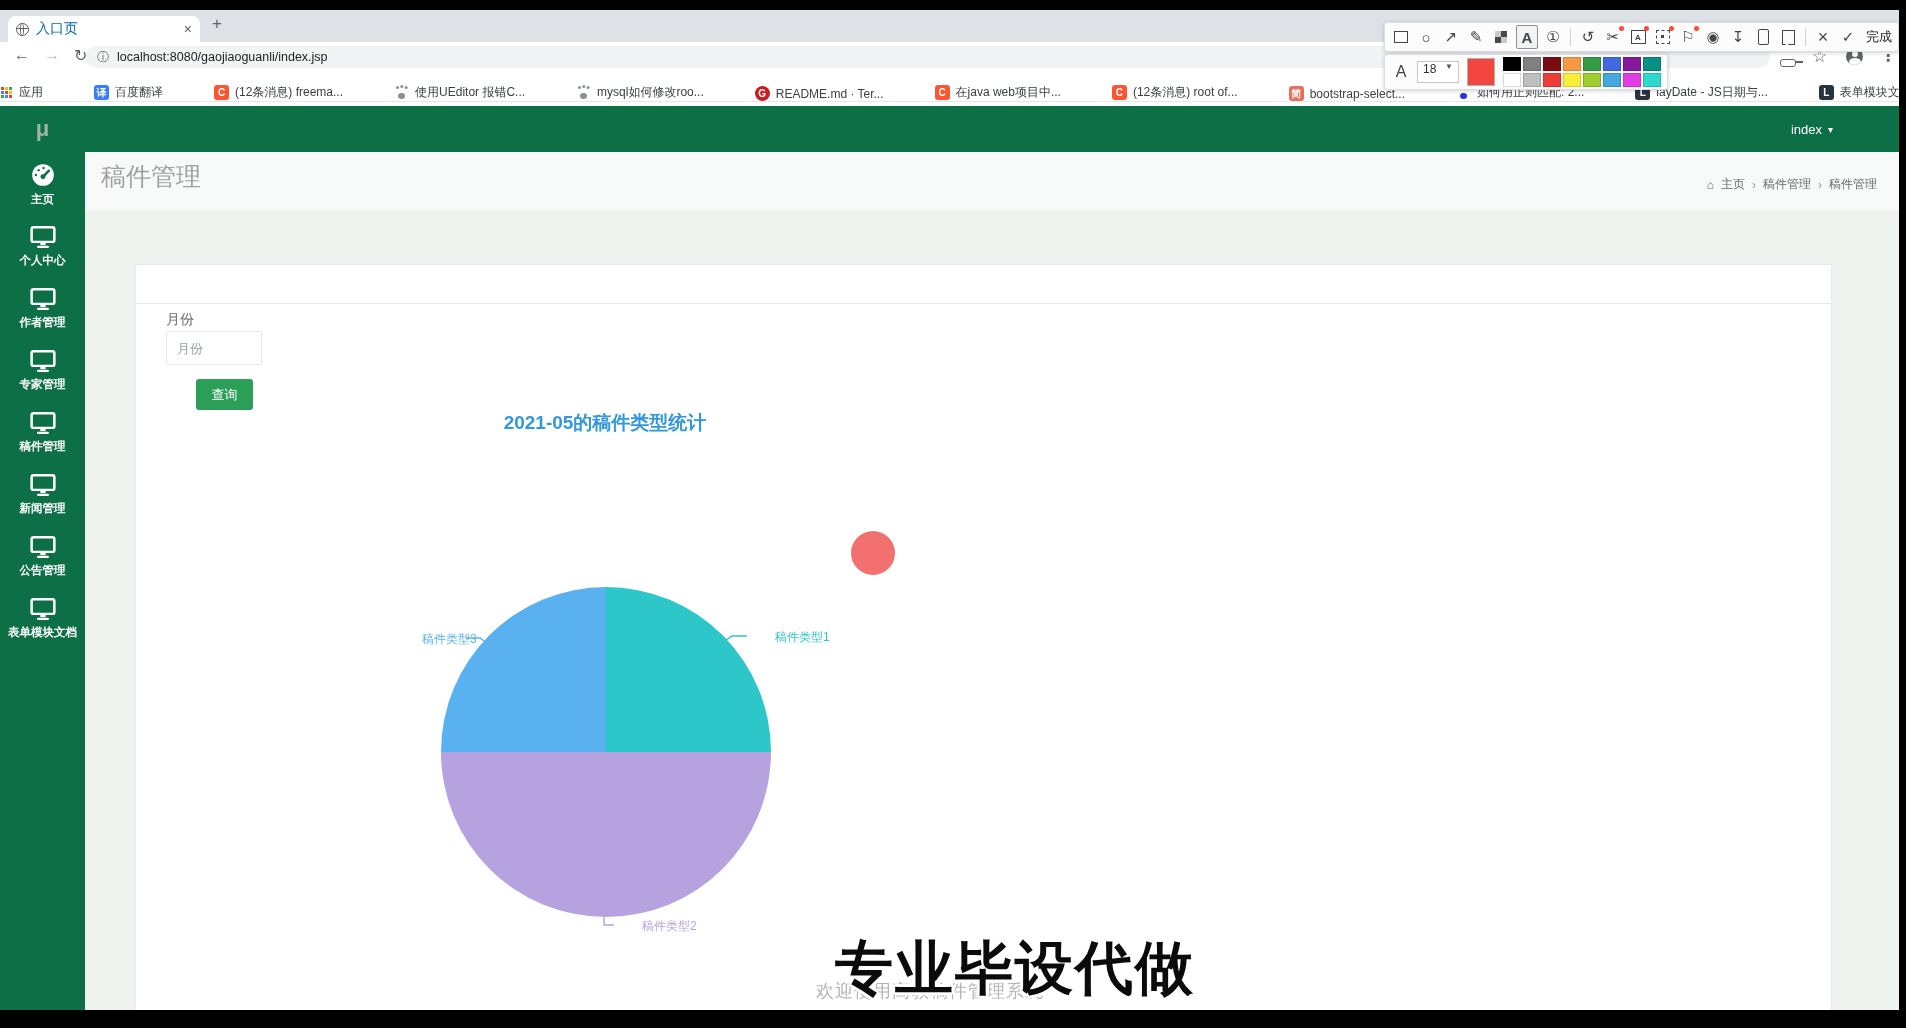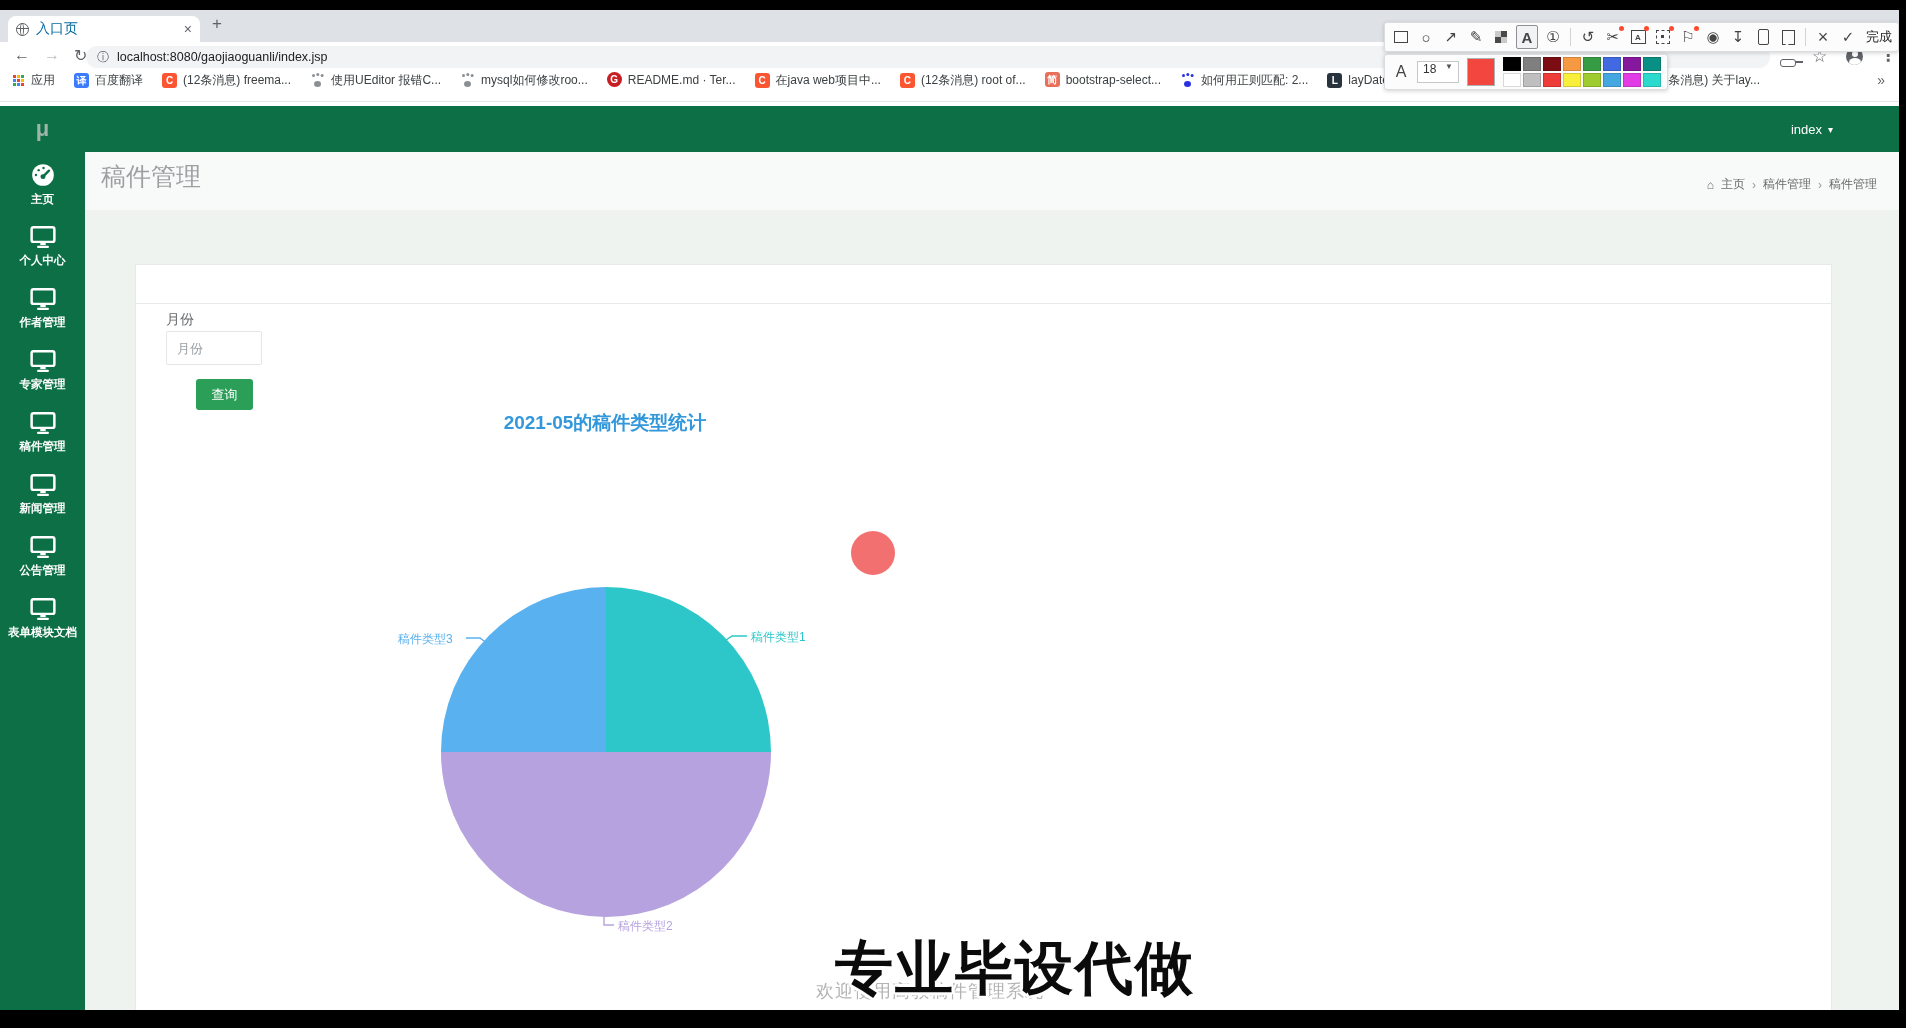--- a/index.html
+++ b/index.html
@@ -22,21 +22,21 @@
   .navic{position:absolute;top:4px;font-size:16px;color:#5f6368;}
   .pill{position:absolute;left:86px;top:4px;width:1684px;height:22px;background:#f1f3f4;border-radius:11px;display:flex;align-items:center;}
   .pill .info{font-size:12px;color:#5f6368;margin:0 8px 0 11px;}
   .pill .url{font-size:12.5px;color:#202124;}
   .key-i{width:14px;height:6px;border:1.6px solid #5f6368;border-radius:3px;position:relative;display:inline-block;}
   .key-i::after{content:"";position:absolute;right:-8px;top:1px;width:8px;height:1.6px;background:#5f6368;}
   .avatar-i{width:17px;height:17px;border-radius:50%;background:#5f6368;position:relative;overflow:hidden;display:inline-block;}
   .avatar-i::before{content:"";position:absolute;left:5.5px;top:3px;width:6px;height:6px;border-radius:50%;background:#fff;}
   .avatar-i::after{content:"";position:absolute;left:2.5px;top:10px;width:12px;height:8px;border-radius:50%;background:#fff;}
 
-  #bmrow{position:absolute;left:0;top:62px;width:100%;height:30px;background:#fff;border-bottom:1px solid #e4e6e8;display:flex;align-items:flex-start;padding-left:12px;box-sizing:border-box;}
+  #bmrow{position:absolute;left:0;top:62px;width:100%;height:30px;background:#fff;border-bottom:1px solid #e4e6e8;display:flex;align-items:flex-end;padding-left:0;box-sizing:border-box;gap:32px;}
   .bm{display:flex;align-items:center;margin-right:19px;flex:none;}
   .bm-label{font-size:12px;color:#3c4043;margin-left:6px;white-space:nowrap;}
   .fav{width:15px;height:15px;border-radius:3px;color:#fff;font-size:10px;font-weight:bold;display:flex;align-items:center;justify-content:center;flex:none;}
   .fav.round{border-radius:50%;}
   .fav-paw{width:15px;height:15px;position:relative;flex:none;}
   .fav-paw::before{content:"";position:absolute;left:4px;bottom:1px;width:7px;height:6px;border-radius:50%;background:currentColor;}
   .fav-paw::after{content:"";position:absolute;left:1.5px;top:1px;width:3.2px;height:3.2px;border-radius:50%;background:currentColor;box-shadow:4.3px -1px 0 currentColor,8.6px 0 0 currentColor;}
   .apps-grid{width:13px;height:13px;flex:none;position:relative;}
   .apps-grid::before{content:"";position:absolute;left:1px;top:1px;width:3px;height:3px;background:#ea4335;box-shadow:4px 0 0 #fbbc05,8px 0 0 #34a853,0 4px 0 #4285f4,4px 4px 0 #ea4335,8px 4px 0 #fbbc05,0 8px 0 #34a853,4px 8px 0 #4285f4,8px 8px 0 #ea4335;}
   .bm-more{margin-left:auto;margin-right:14px;font-size:14px;color:#5f6368;}
@@ -81,21 +81,21 @@
   .card-head{height:38px;border-bottom:1px solid #e7eaec;}
   #month-label{position:absolute;left:30px;top:46px;font-size:14px;color:#676a6c;}
   #month-input{position:absolute;left:30px;top:66px;width:96px;height:34px;border:1px solid #e5e6e7;border-radius:2px;font-size:13px;padding:0 10px;box-sizing:border-box;color:#333;outline:none;}
   #month-input::placeholder{color:#9aa0a6;}
   #query-btn{position:absolute;left:60px;top:114px;width:57px;height:31px;background:#2b9e58;color:#fff;border:none;border-radius:3px;font-size:13px;cursor:pointer;}
 
   
   #chartlayer{position:absolute;left:0;top:0;width:1906px;height:1028px;pointer-events:none;}
   #chart-title{position:absolute;left:140px;top:410px;width:930px;text-align:center;font-size:19px;font-weight:bold;}
   #pie{position:absolute;left:441px;top:587px;width:330px;height:330px;border-radius:50%;}
-  .pie-label{position:absolute;font-size:12px;white-space:nowrap;}
+  .pie-label{position:absolute;font-size:12px;white-space:nowrap;margin-left:24px;}
   svg.lines{position:absolute;left:0;top:0;}
 
   
   #anno-circle{position:absolute;left:851px;top:531px;width:44px;height:44px;border-radius:50%;background:rgba(240,80,80,.82);}
   #anno-box{position:absolute;left:867px;top:533px;width:326px;height:40px;border:2px solid #e23b3b;box-sizing:border-box;display:flex;align-items:center;padding-left:9px;}
   #anno-box .txt{font-size:22px;color:#e23b3b;white-space:nowrap;}
   #anno-box .caret{display:inline-block;width:2px;height:27px;background:#111;margin-left:2px;}
 
   
   #wm-sub{position:absolute;left:816px;top:979px;font-size:18px;color:#b4b4b4;letter-spacing:1px;z-index:4;}

